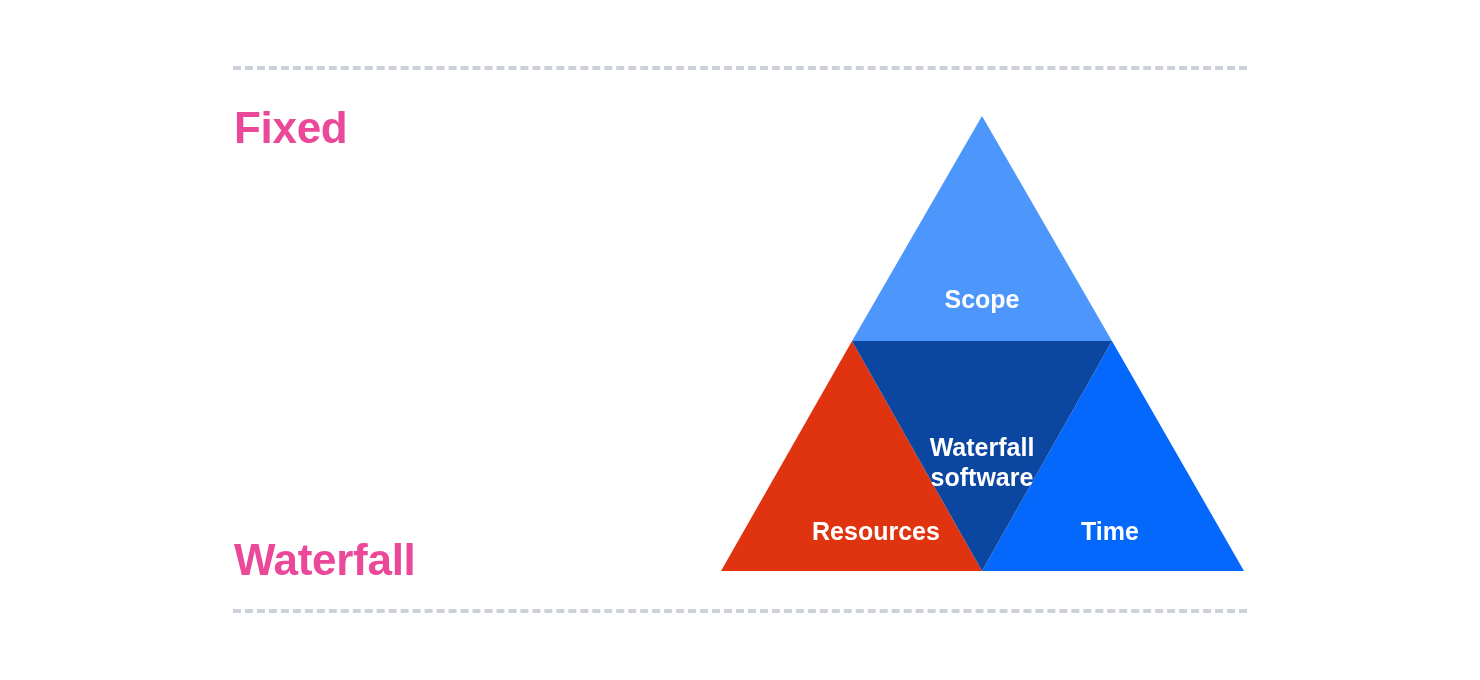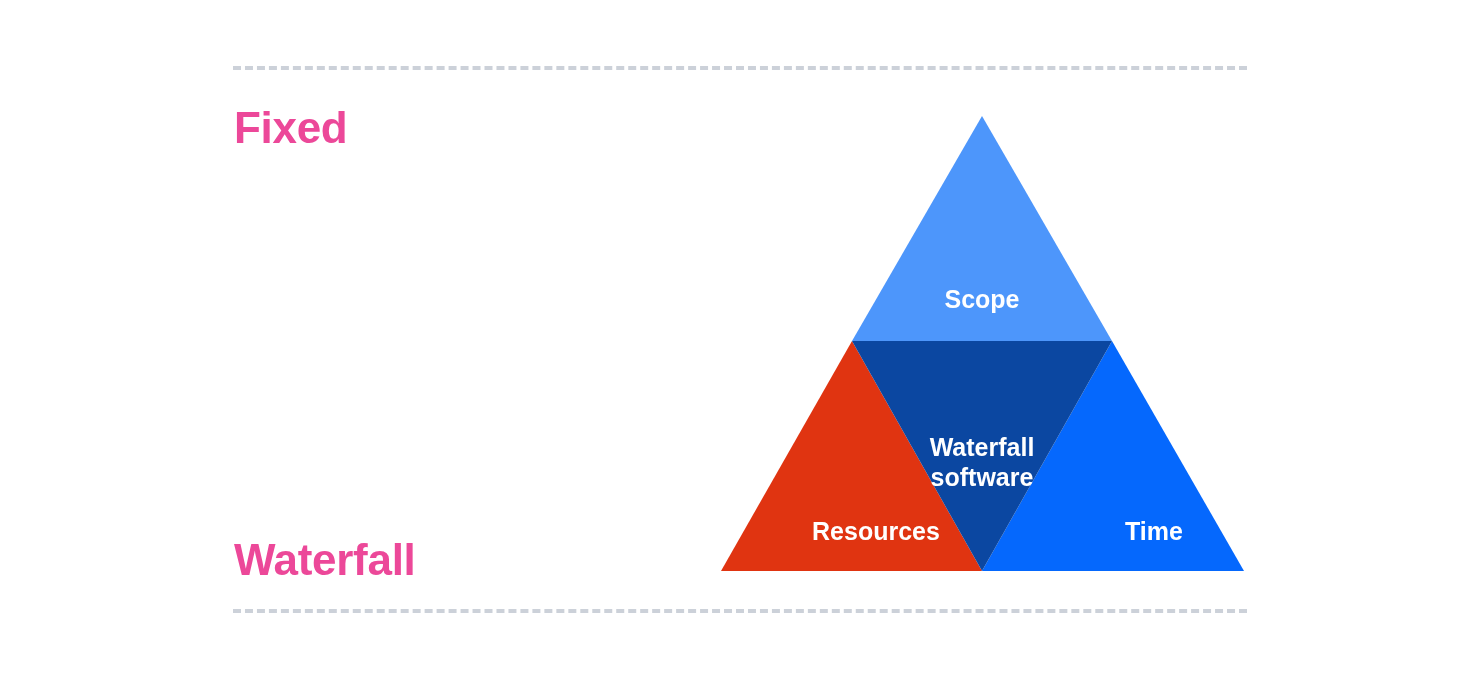--- a/index.html
+++ b/index.html
@@ -87,21 +87,21 @@
     font-size: 25px;
   }
   .seg-center .line2 { display: block; }
   .seg-resources {
     left: 776px;
     top: 470px;
     width: 200px;
     font-size: 25px;
   }
   .seg-time {
-    left: 1074px;
+    left: 1030px;
     top: 470px;
     width: 160px;
     font-size: 25px;
   }
 </style>
 </head>
 <body>
 
 <div class="canvas">
 

